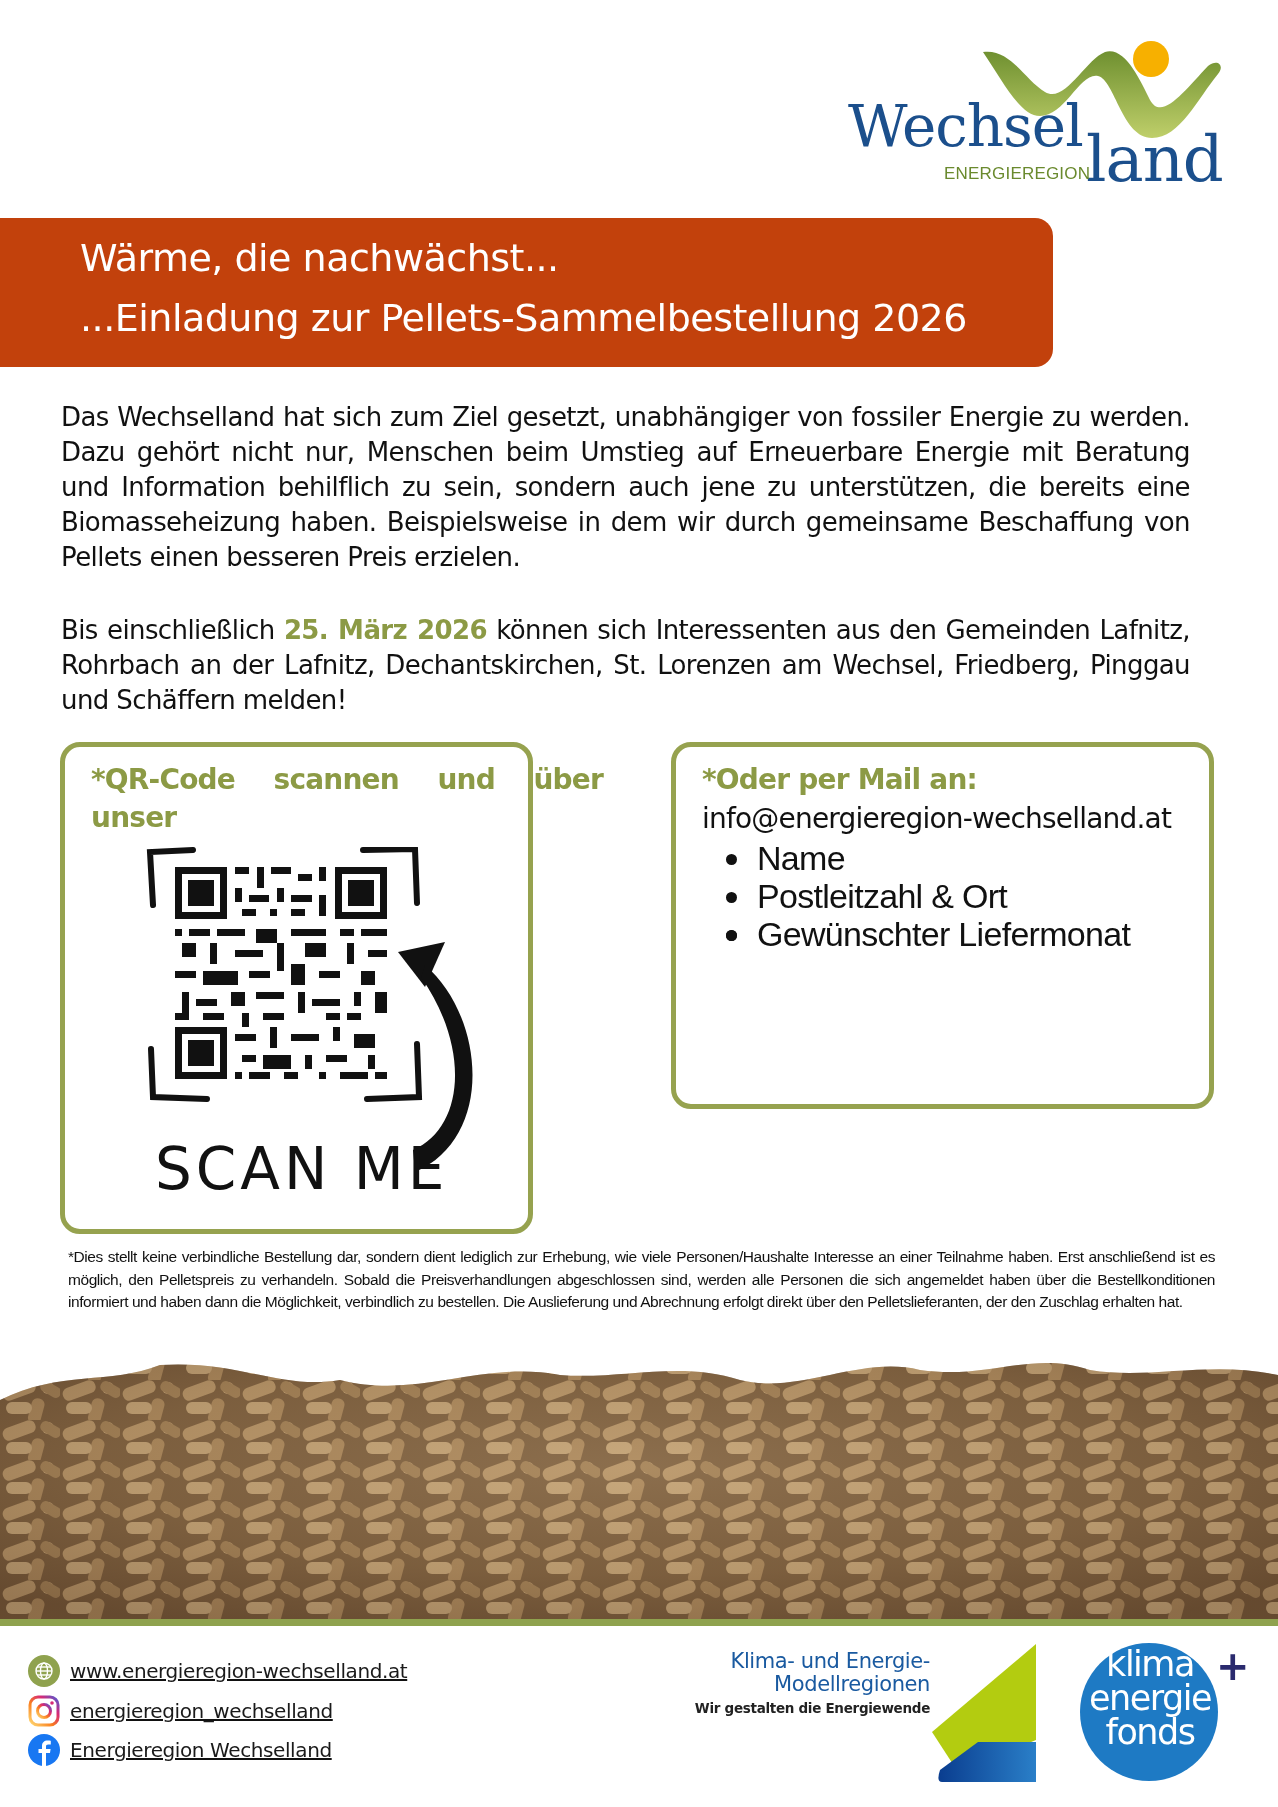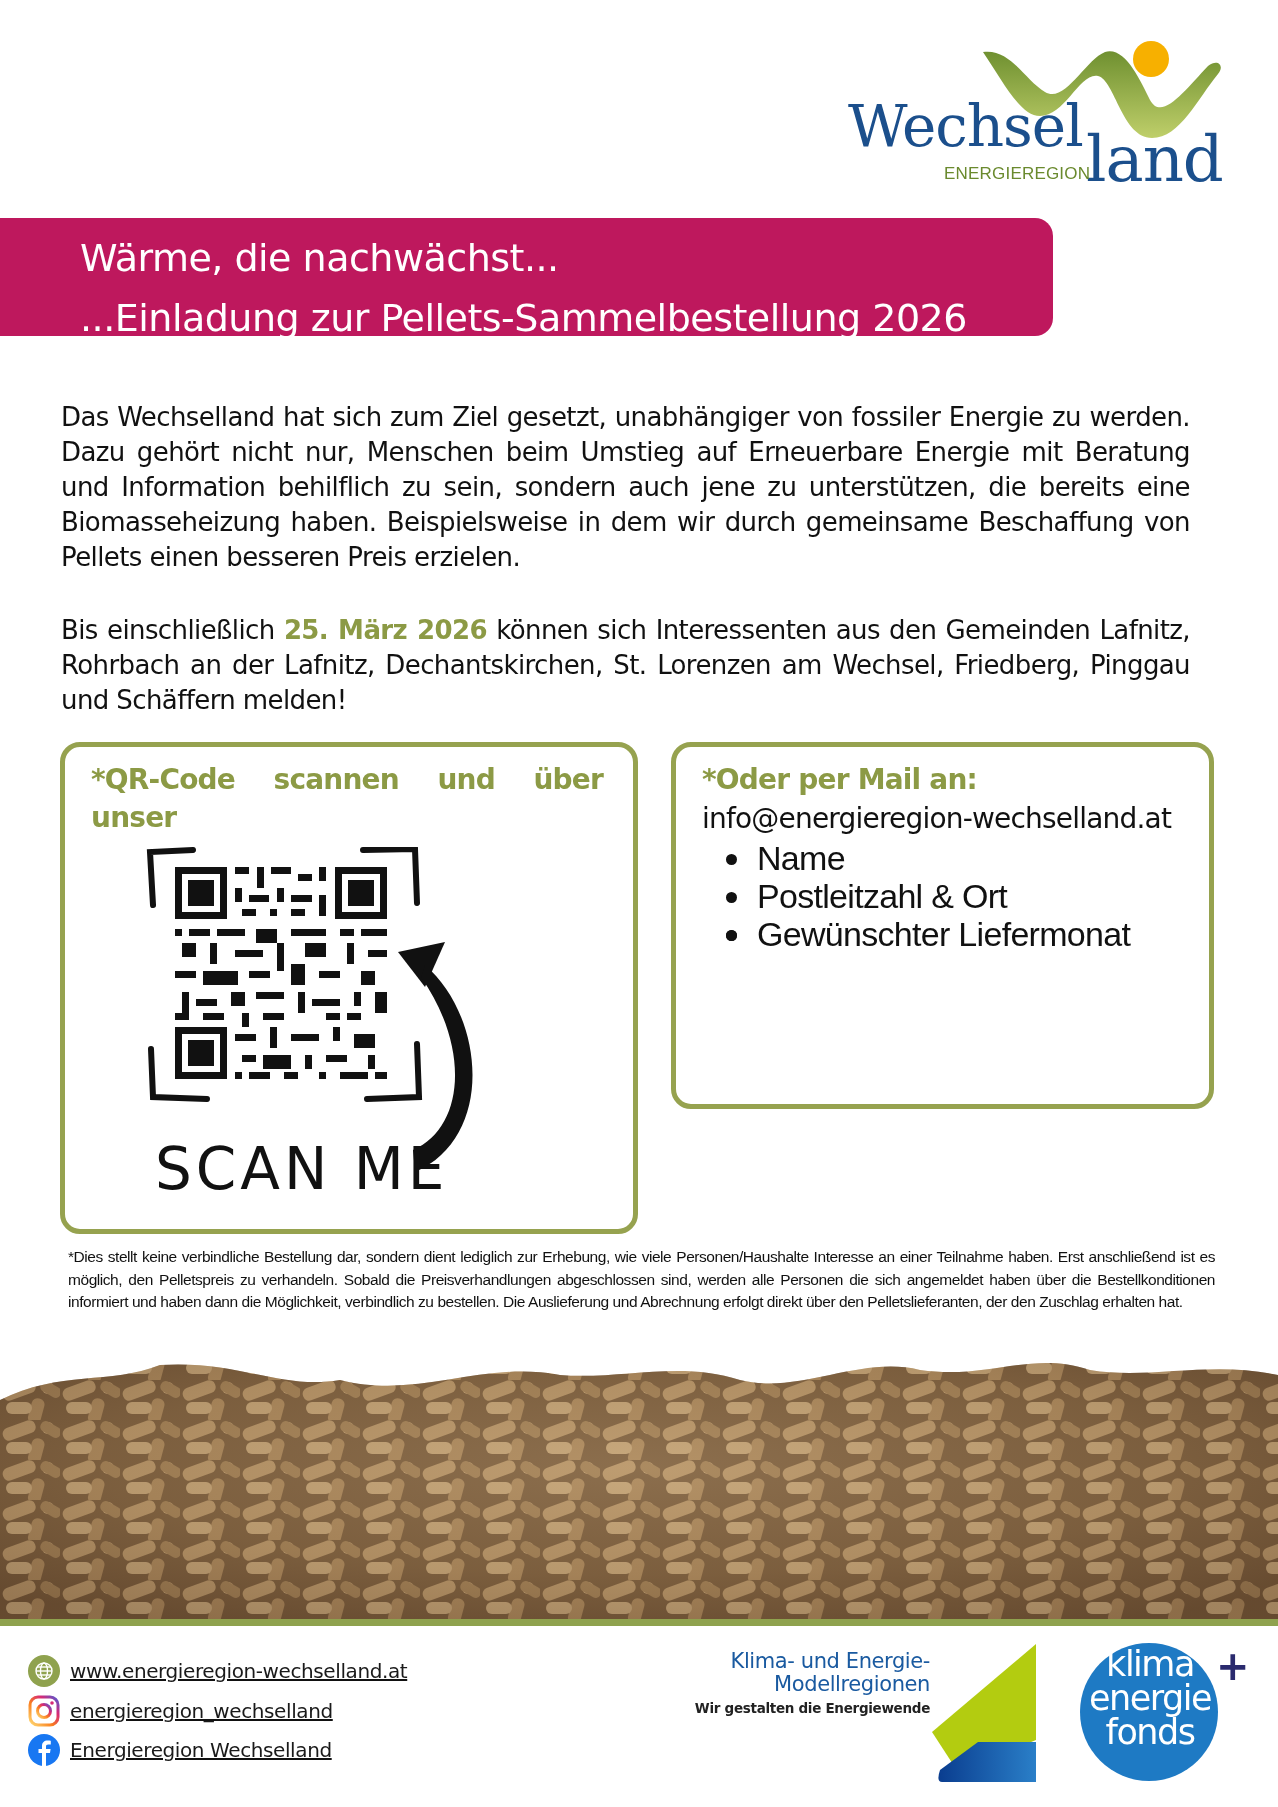--- a/index.html
+++ b/index.html
@@ -20,22 +20,22 @@
     font-family:"DejaVu Serif", serif; font-size:64px; color:#1b4f8c; letter-spacing:-1px;
   }
   #logo .sub {
     position:absolute; left:104px; top:124px;
     font-family:"Liberation Sans", sans-serif; font-size:17px; color:#6a8a2e; letter-spacing:0.2px;
   }
   #logo svg { position:absolute; left:0; top:0; }
 
   
   #banner {
-    left:0; top:218px; width:1053px; height:118px;
-    background:#be185d; border-radius:0 18px 18px 0;
+    left:0; top:218px; width:1053px; height:149px;
+    background:#c2410c; border-radius:0 18px 18px 0;
   }
   #banner .t1, #banner .t2 {
     position:absolute; left:80px; color:#fff;
     font-family:"DejaVu Sans", sans-serif; font-size:38px; letter-spacing:-0.5px; white-space:nowrap;
   }
   #banner .t1 { top:18px; }
   #banner .t2 { top:78px; }
 
   
   .para {
@@ -44,21 +44,21 @@
     text-align:justify; color:#111; letter-spacing:-0.6px;
   }
   #para1 { top:400px; }
   #para2 { top:613px; }
   .accent { color:#8c9a45; font-weight:bold; }
 
   
   .box {
     position:absolute; border:5px solid #96a24f; border-radius:20px; background:#fff; box-sizing:border-box;
   }
-  #qr-box { left:60px; top:742px; width:578px; height:492px; }
+  #qr-box { left:60px; top:742px; width:473px; height:492px; }
   #mail-box { left:671px; top:742px; width:543px; height:367px; }
 
   .box-title {
     font-family:"DejaVu Sans", sans-serif; font-weight:bold; font-size:28px; color:#8c9a45;
     letter-spacing:-0.8px; line-height:38px;
   }
   #qr-box .box-title { position:absolute; left:26px; top:14px; width:512px; text-align:justify; }
   #qr-box .box-title .l1 { display:block; text-align:justify; text-align-last:justify; }
 
   #mail-box .content { position:absolute; left:26px; top:14px; }

